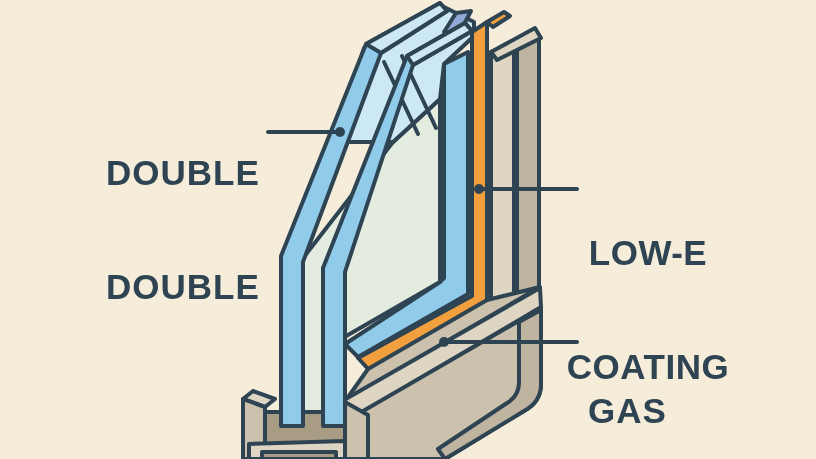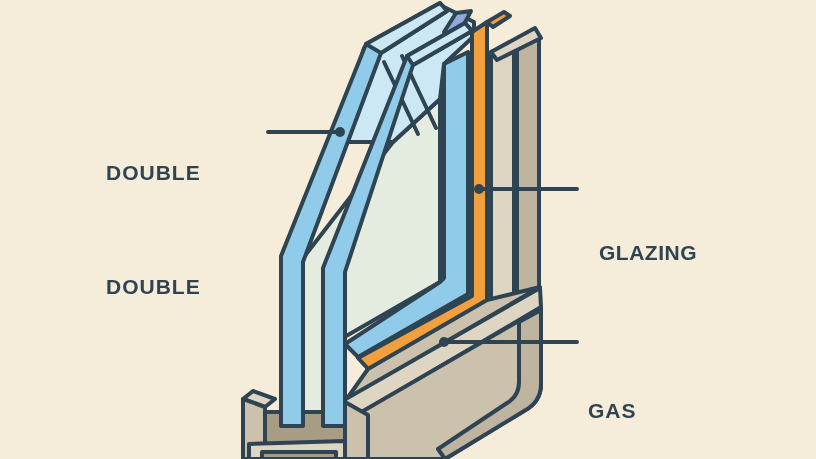--- a/index.html
+++ b/index.html
@@ -1,20 +1,20 @@
 <!DOCTYPE html>
 <html><head>
 <meta charset="utf-8">
 <style>
   html,body{margin:0;padding:0;}
   body{width:816px;height:459px;position:relative;overflow:hidden;
        font-family:"Liberation Sans", sans-serif;}
   #stage{position:absolute;left:0;top:0;width:816px;height:459px;}
   svg{position:absolute;left:0;top:0;display:block;}
-  .label{position:absolute;color:#2e4453;font-weight:bold;font-size:21px;
+  .label{position:absolute;color:#2e4453;font-weight:bold;font-size:35px;
          line-height:38px;letter-spacing:1px;white-space:pre;}
   .label div{pointer-events:none;}
   #label-double-glazing{left:106px;top:78px;text-align:left;}
   #label-low-e{left:558px;top:158px;width:180px;text-align:center;letter-spacing:0.5px;}
   #label-gas-fill{left:588px;top:316px;text-align:left;}
 </style>
 </head>
 <body>
 
 <div id="stage">
@@ -77,20 +77,21 @@
     </g>
   </g>
 </svg>
 
 <div class="label" id="label-double-glazing">
   <div>DOUBLE</div>
   <div>DOUBLE</div>
 </div>
 
 <div class="label" id="label-low-e">
-  <div>GLAZING</div>
+  <div>LOW-E</div>
+  <div>COATING</div>
 </div>
 
 <div class="label" id="label-gas-fill">
   <div>GAS</div>
   
 </div>
 </div>
 
 </body></html>

